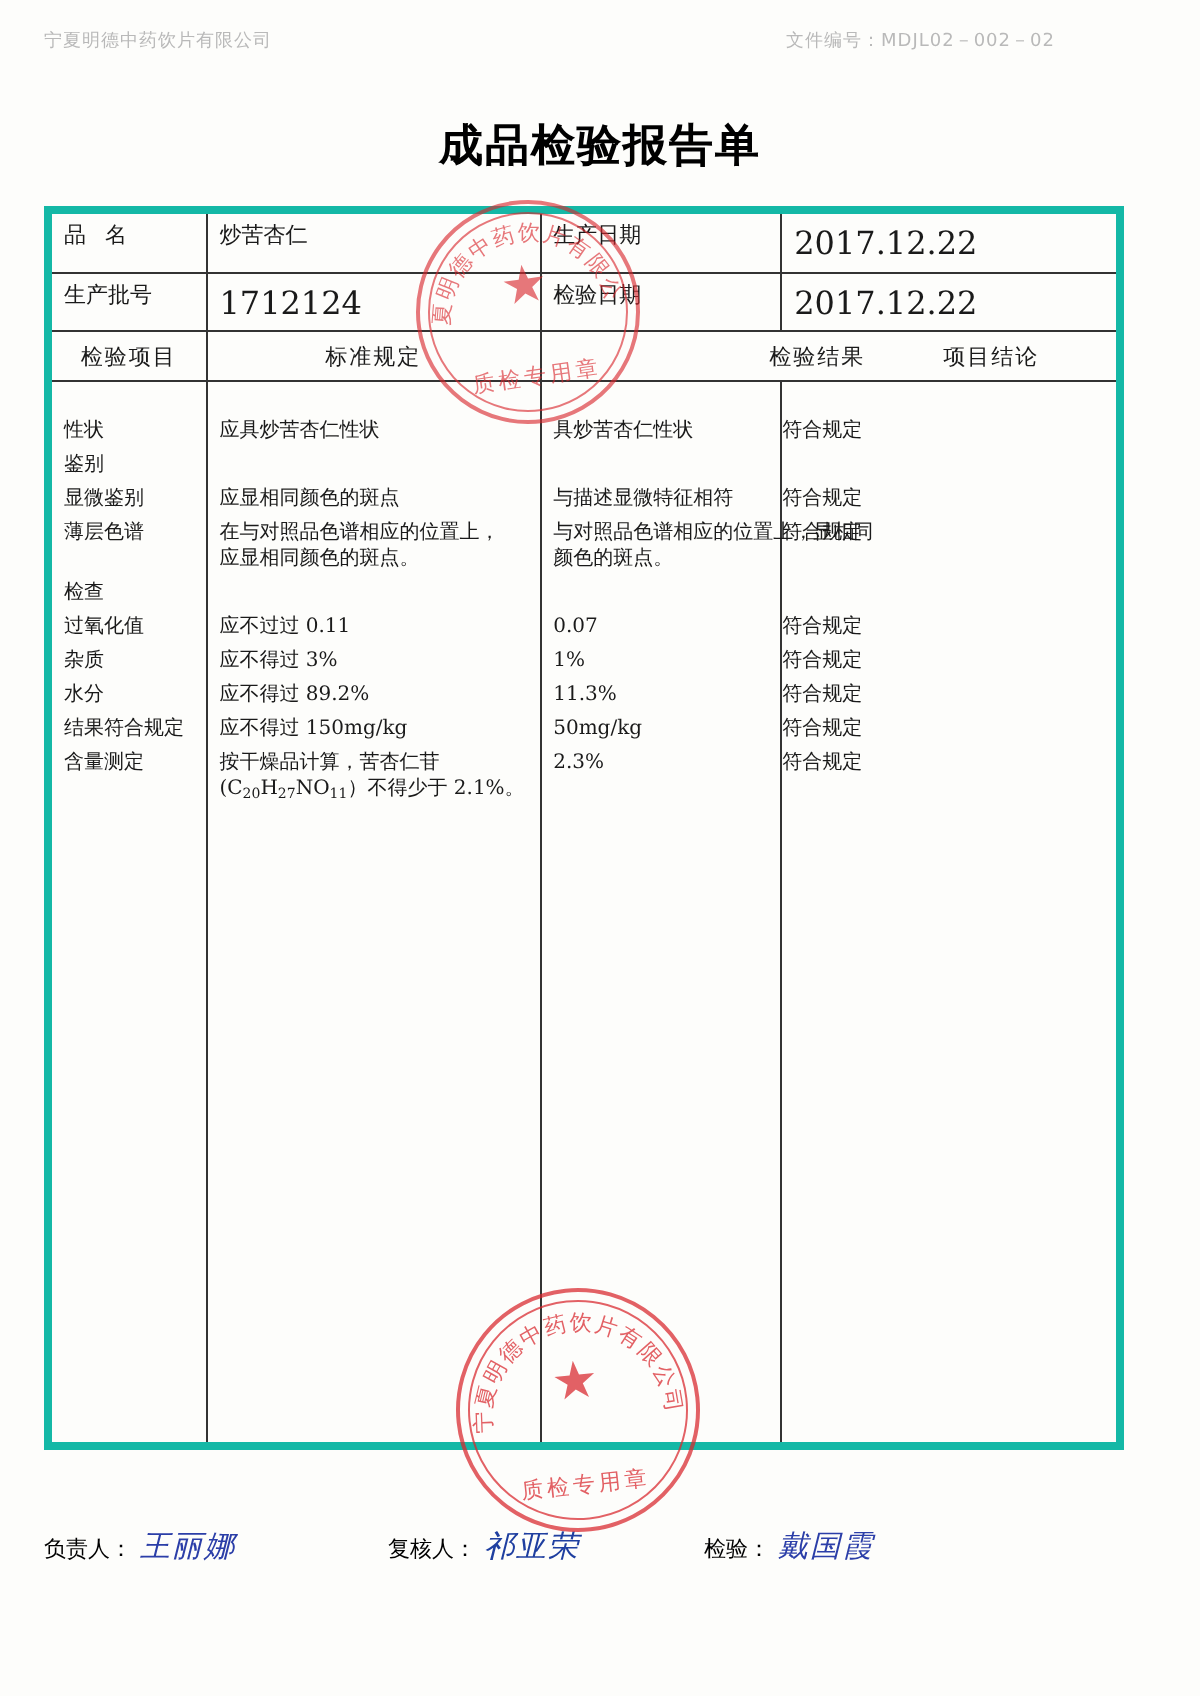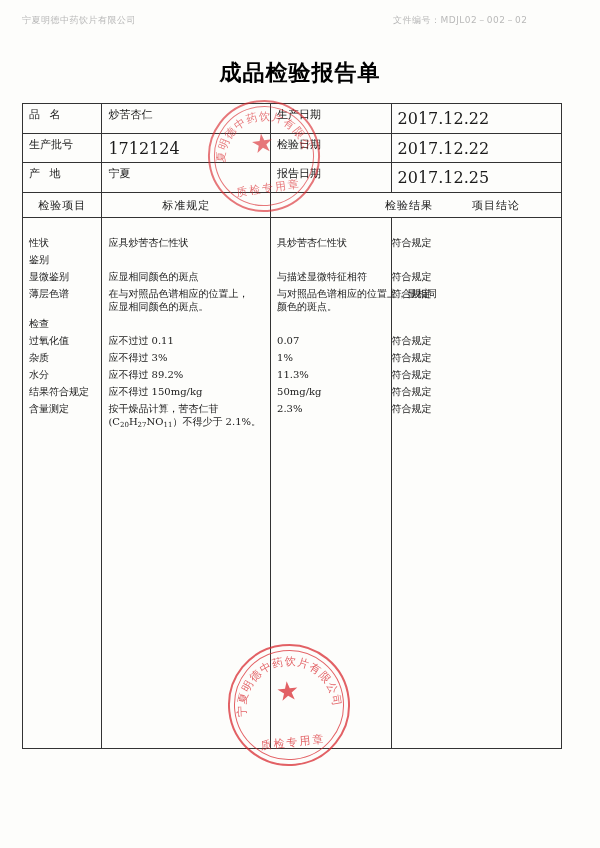--- a/index.html
+++ b/index.html
@@ -59,21 +59,21 @@
     letter-spacing: 1px;
     color: #000;
   }
 
   
   .tbl {
     position: absolute;
     left: 22px;
     top: 103px;
     width: 540px;
-    border: 1px solid #14b8a6;
+    border: 4px solid #14b8a6;
     border-collapse: collapse;
     font-size: 10px;
     background: transparent;
   }
   .tbl td {
     border: 1px solid #333;
     padding: 0;
     vertical-align: top;
     font-family: "DejaVu Serif", "Liberation Serif", serif;
   }
@@ -271,34 +271,20 @@
             <div class="cellpad val-en">1712124</div>
           </td>
         <td>
             <div class="cellpad lbl-nospace">检验日期</div>
           </td>
         <td>
             <div class="cellpad val-en">2017.12.22</div>
           </td>
       </tr>
 
-      <tr>
-        <td>
-            <div class="cellpad lbl">产    地</div>
-          </td>
-        <td>
-            <div class="cellpad val">宁夏</div>
-          </td>
-        <td>
-            <div class="cellpad lbl-nospace">报告日期</div>
-          </td>
-        <td>
-            <div class="cellpad val-en">2017.12.25</div>
-          </td>
-      </tr>
 
 
       <tr>
         <td>
             <div class="colhead">检验项目</div>
           </td>
         <td>
             <div class="colhead">标准规定</div>
           </td>
         <td colspan="1" style="border-right:none">
@@ -353,20 +339,31 @@
           <div class="rowline center" style="top:133px">符合规定</div>
           <div class="rowline center" style="top:150px">符合规定</div>
           <div class="rowline center" style="top:167px">符合规定</div>
           <div class="rowline center" style="top:184px">符合规定</div>
         </td>
       </tr>
 
     </tbody>
   </table>
 
+  <div class="sigrow">
+    <div class="sigblk" style="left:0px">
+      <span class="lab">负责人：</span><span class="sig">王丽娜</span>
+    </div>
+    <div class="sigblk" style="left:172px">
+      <span class="lab">复核人：</span><span class="sig blue2">祁亚荣</span>
+    </div>
+    <div class="sigblk" style="left:330px">
+      <span class="lab">检验：</span><span class="sig">戴国霞</span>
+    </div>
+  </div>
 
   <div class="stamp" id="stamp-top">
     <div class="ring"></div>
     <div class="arc">
       <svg viewBox="0 0 108 108">
         <path id="arcTop" d="M 14,58 A 40,40 0 0 1 94,58" fill="none"></path>
         <text>
           <textPath href="#arcTop" startOffset="50%" text-anchor="middle">宁夏明德中药饮片有限公司</textPath>
         </text>
       </svg>

